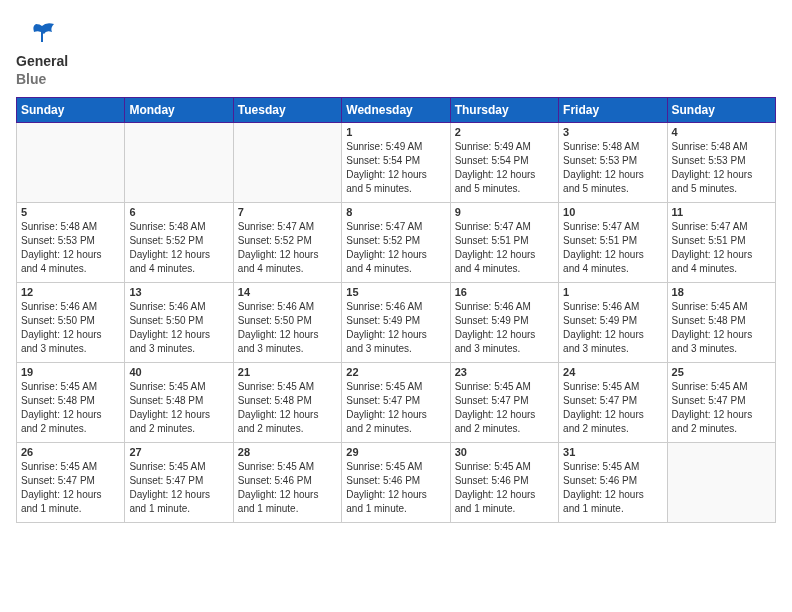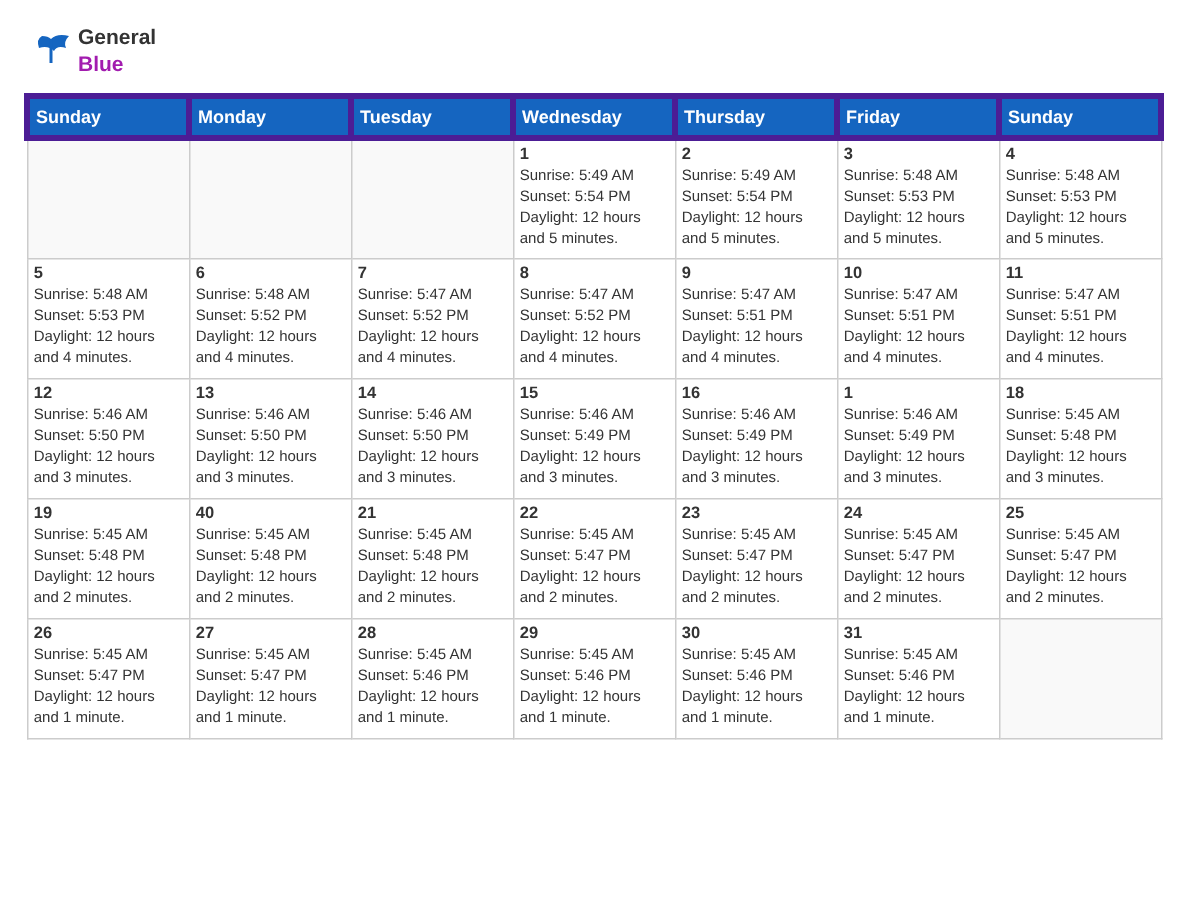--- a/index.html
+++ b/index.html
@@ -17,20 +17,21 @@
     }
     .header {
       display: flex;
       justify-content: space-between;
       align-items: flex-start;
       margin-bottom: 10px;
     }
     .logo {
       display: flex;
       align-items: center;
+      flex-direction: column;
     }
     .title-block {
       text-align: right;
     }
     .month-title {
       font-size: 28px;
       font-weight: bold;
       color: #333;
     }
     .subtitle {
@@ -42,21 +43,21 @@
       border-collapse: collapse;
       border: 1px solid #ccc;
     }
     .calendar th {
       background-color: #1565c0;
       color: #fff;
       font-size: 12px;
       font-weight: bold;
       padding: 5px 4px;
       text-align: left;
-      border: 4px solid #4c1d95;
+      border: 1px solid #4c1d95;
     }
     .calendar td {
       vertical-align: top;
       border: 1px solid #ccc;
       padding: 3px 4px;
       width: 108px;
       height: 80px;
       font-size: 9.5px;
       color: #333;
       background: #fff;
@@ -81,21 +82,21 @@
 
 <div class="container">
   <div class="header">
     <div class="logo">
   <svg width="36" height="36" viewBox="0 0 36 36">
     <path d="M18 10 Q22 6 30 8 Q26 12 28 16 Q22 14 20 18 Q16 14 10 16 Q8 10 12 8 Q16 8 18 10Z" fill="#1565c0"></path>
     <path d="M18 10 L18 26" stroke="#1565c0" stroke-width="2"></path>
   </svg>
   <div style="line-height:1.1;">
     <span style="font-size:14px;font-weight:bold;color:#333;">General</span><br>
-    <span style="font-size:14px;font-weight:bold;color:#a21caf;">Blue</span>
+    <span style="font-size:14px;font-weight:bold;color:#737373;">Blue</span>
   </div>
 </div>
     <div class="title-block">
       <div class="month-title"></div>
       <div class="subtitle"></div>
     </div>
   </div>
 
   <table class="calendar">
     <thead>

